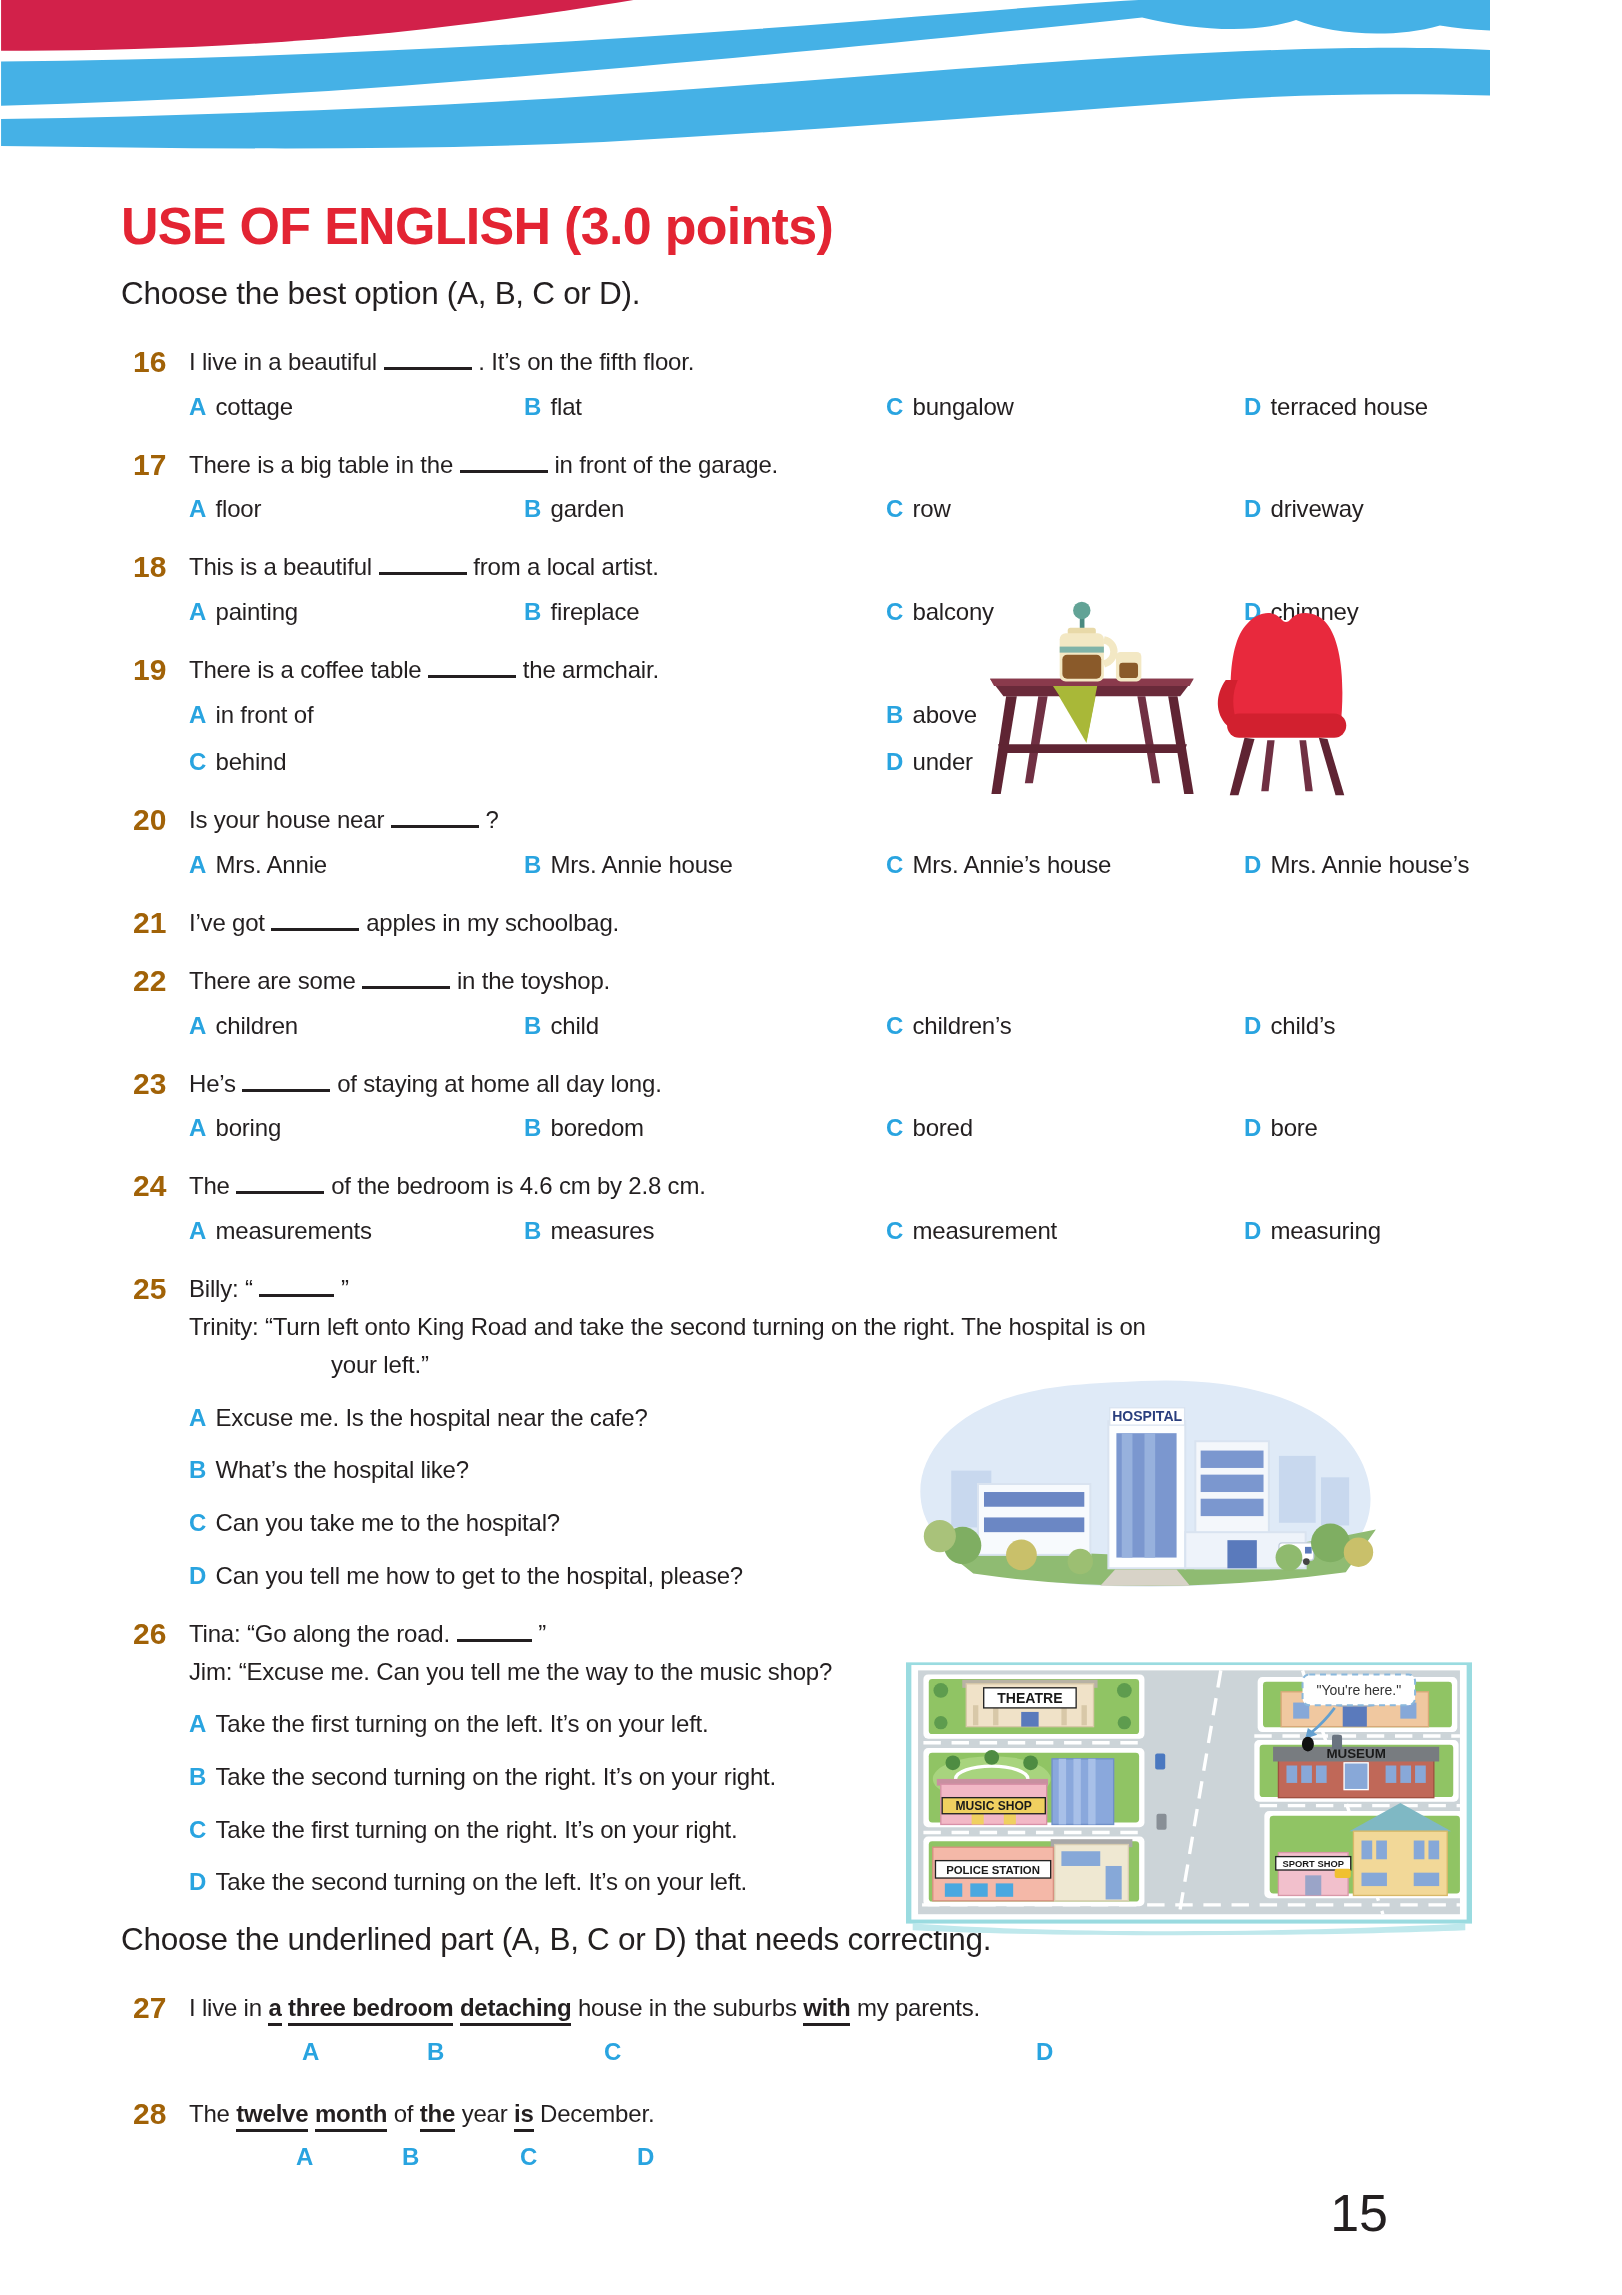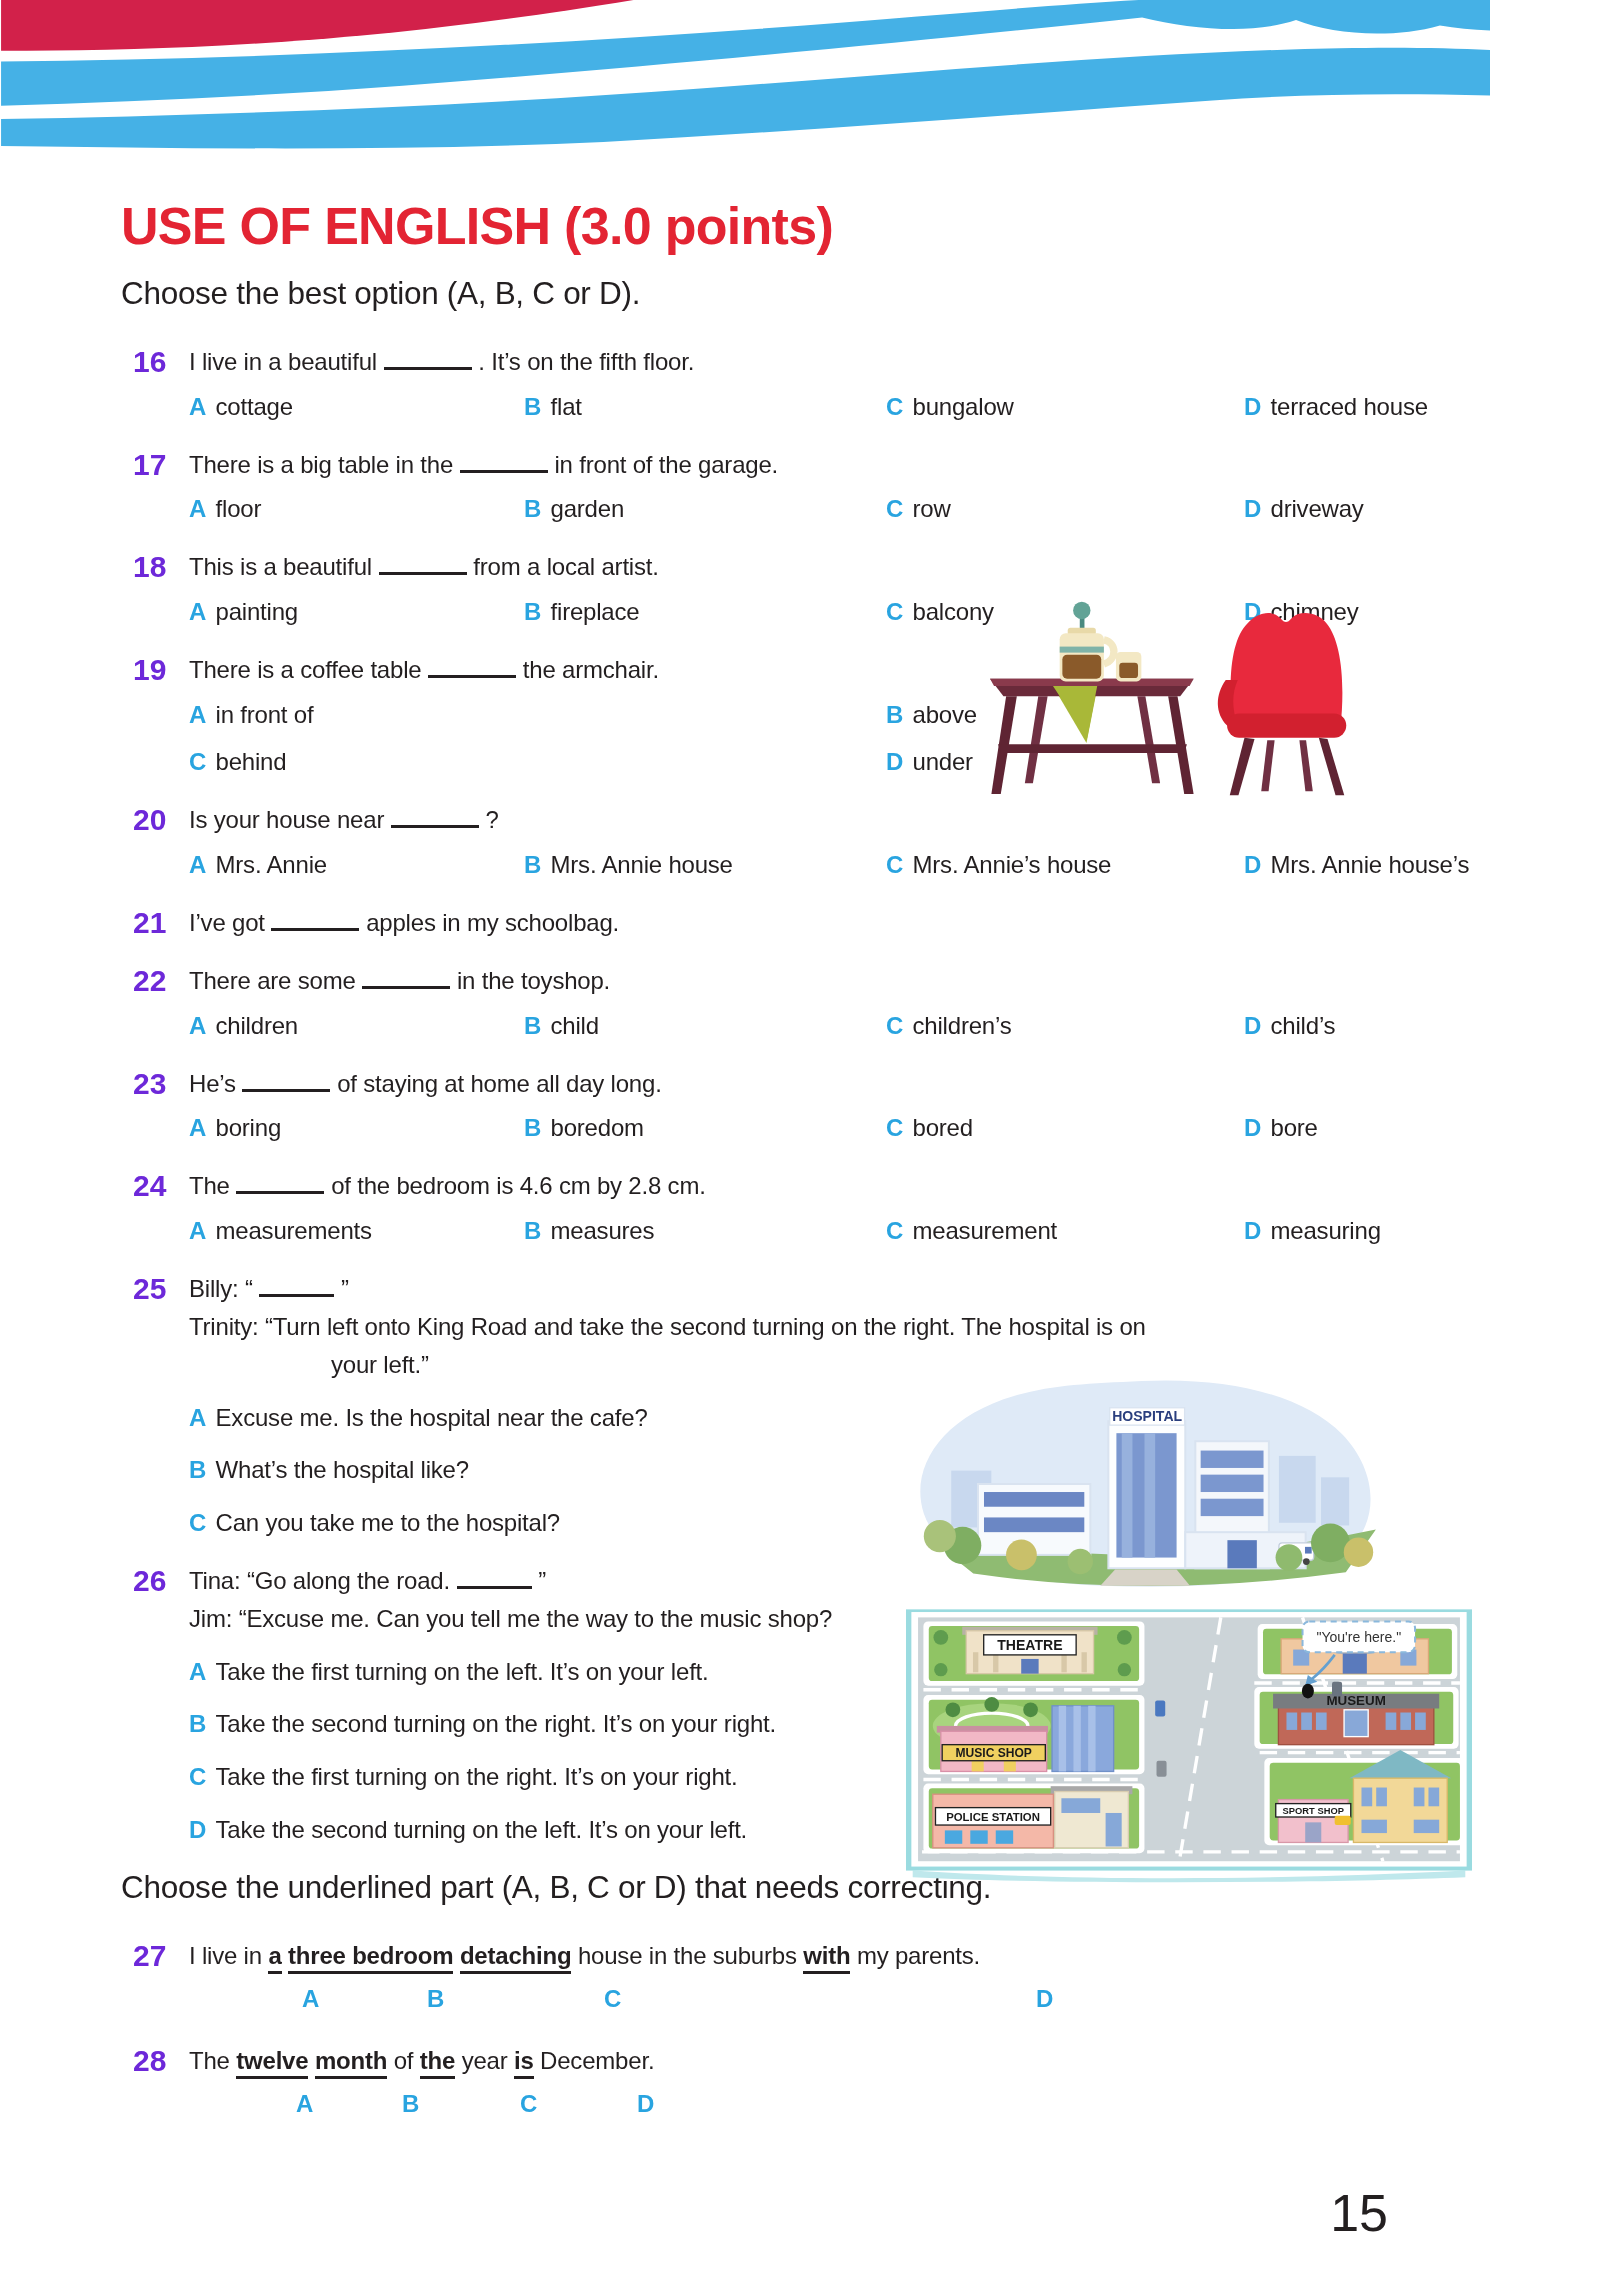--- a/index.html
+++ b/index.html
@@ -4,21 +4,21 @@
 <style>
   html,body { margin:0; padding:0; background:#ffffff; }
   body { width:1623px; height:2295px; font-family:"Liberation Sans",sans-serif; color:#231f20; }
   .page { position:relative; width:1490px; height:2295px; overflow:hidden; background:#fff; }
   .wave-svg { position:absolute; top:0; left:0; display:block; }
   .content { position:relative; padding:196px 60px 0 121px; }
   .title { font-size:52px; font-weight:bold; color:#e32433; margin:0 0 19px 0; letter-spacing:-0.7px; }
   .instr { font-size:31.5px; font-weight:normal; margin:0 0 31px 0; letter-spacing:-0.3px; }
   .instr2 { margin-top:9.4px; }
   .q { display:flex; margin-bottom:20px; position:relative; }
-  .qnum { color:#6d28d9; font-weight:bold; font-size:30px; width:43px; margin-left:12px; flex:none; line-height:38px; }
+  .qnum { color:#a16207; font-weight:bold; font-size:30px; width:43px; margin-left:12px; flex:none; line-height:38px; }
   .qbody { margin-left:13px; flex:1; font-size:24px; line-height:38px; letter-spacing:-0.2px; }
   .stem { margin:0; white-space:nowrap; }
   .blank { display:inline-block; width:88px; height:23px; border-bottom:3.4px solid #231f20; margin:0 6.7px; vertical-align:baseline; }
   .blank.small { width:75px; }
   .opts4 { display:grid; grid-template-columns:335px 362px 358px auto; margin-top:6.7px; }
   .opts2 { display:grid; grid-template-columns:697px auto; row-gap:9.4px; margin-top:6.7px; max-width:1072px; }
   .opt { white-space:nowrap; }
   .L { color:#29a4e0; font-weight:bold; margin-right:9.4px; }
   .optstack .opt { display:block; margin-top:14.7px; }
   .indent { margin-left:142px; }
@@ -198,20 +198,21 @@
     <div class="q">
       <span class="qnum">25</span>
       <div class="qbody">
         <p class="stem"><span>Billy: “</span><span class="blank small"></span><span>”</span></p>
         <p class="stem">Trinity: “Turn left onto King Road and take the second turning on the right. The hospital is on</p>
         <p class="stem indent">your left.”</p>
         <div class="optstack">
           <span class="opt"><span class="L">A</span><span>Excuse me. Is the hospital near the cafe?</span></span>
           <span class="opt"><span class="L">B</span><span>What’s the hospital like?</span></span>
           <span class="opt"><span class="L">C</span><span>Can you take me to the hospital?</span></span>
+          <span class="opt"><span class="L">D</span><span>Can you tell me how to get to the hospital, please?</span></span>
         </div>
       </div>
       <svg class="art art-hospital" width="469" height="214" viewBox="0 0 700 320">
         <path d="M340,6 C470,0 580,26 640,86 C692,140 700,220 640,266 C580,308 420,318 280,312 C150,307 40,280 14,204 C-8,136 40,60 150,28 C210,11 260,10 340,6 Z" fill="#dfeaf7"></path>
         <g fill="#c8d8ee">
           <rect x="55" y="140" width="60" height="85"></rect>
             <rect x="122" y="162" width="45" height="62"></rect>
           <rect x="545" y="118" width="55" height="100"></rect>
             <rect x="608" y="150" width="42" height="72"></rect>
         </g>

